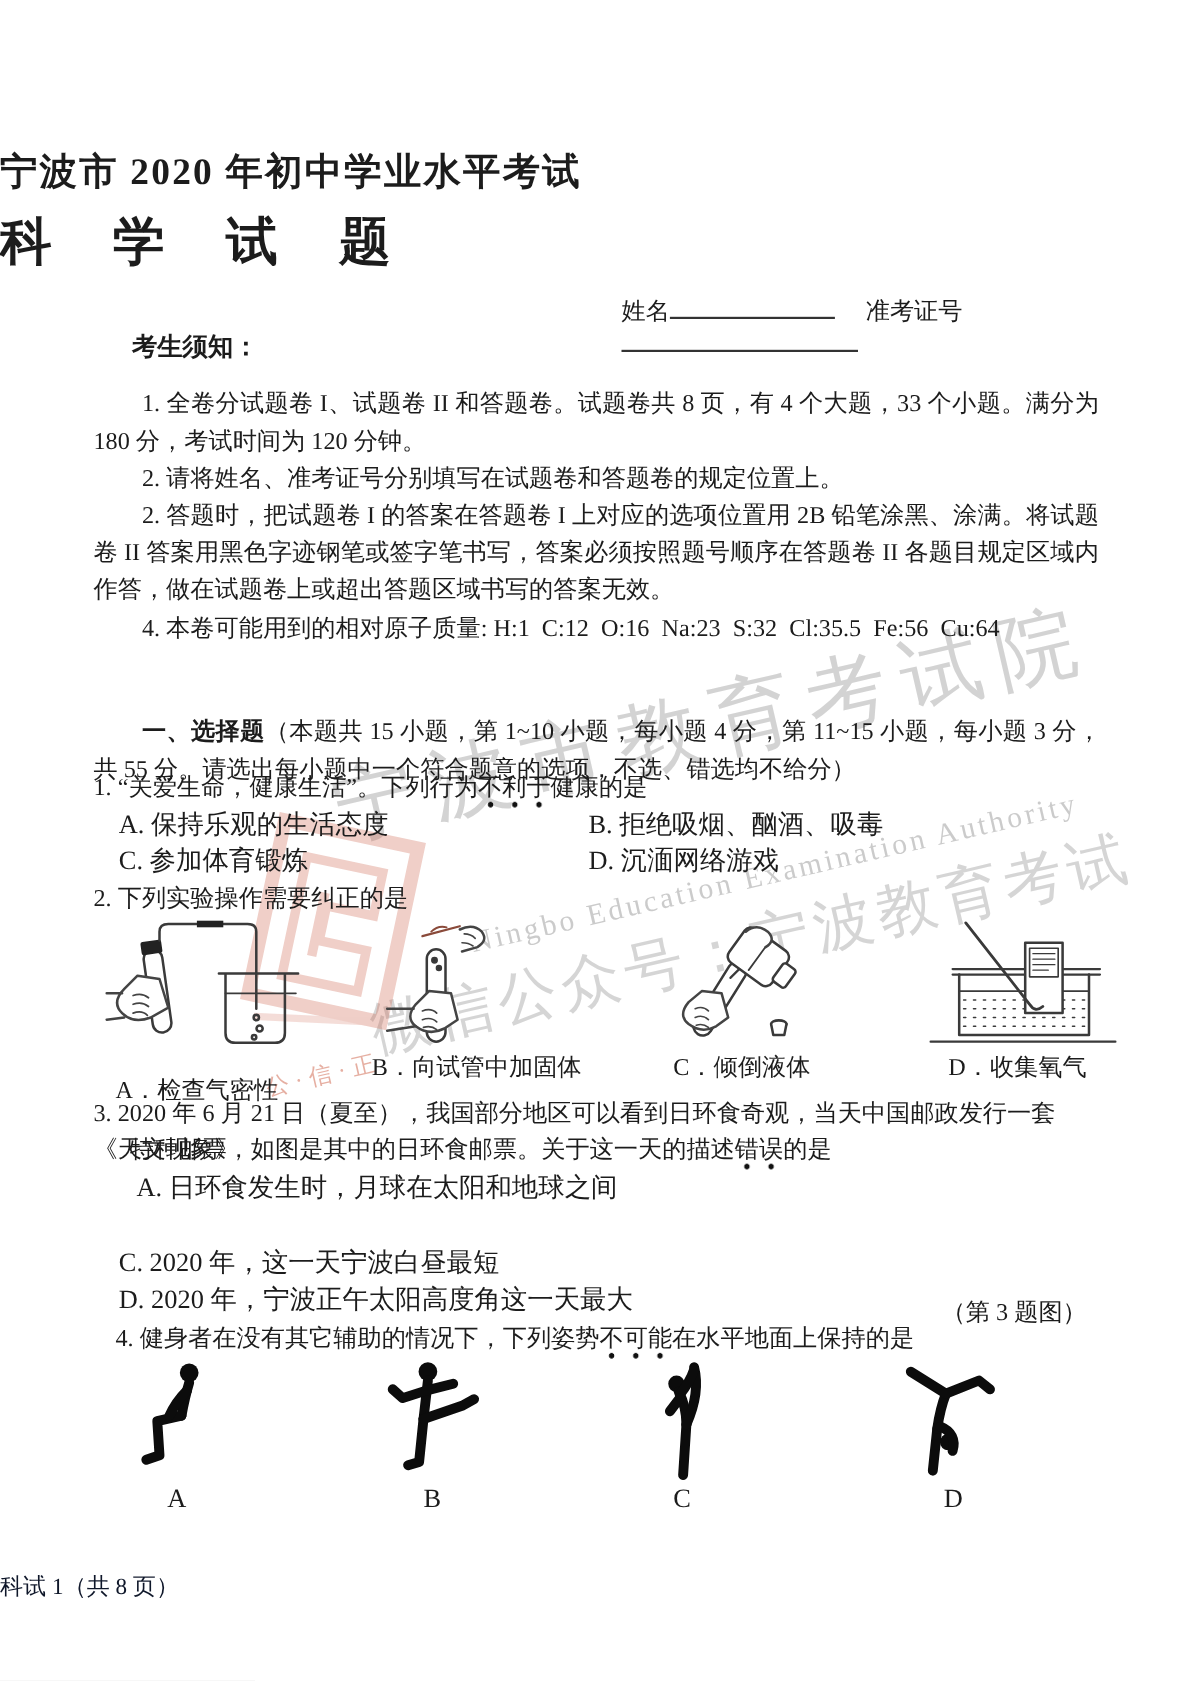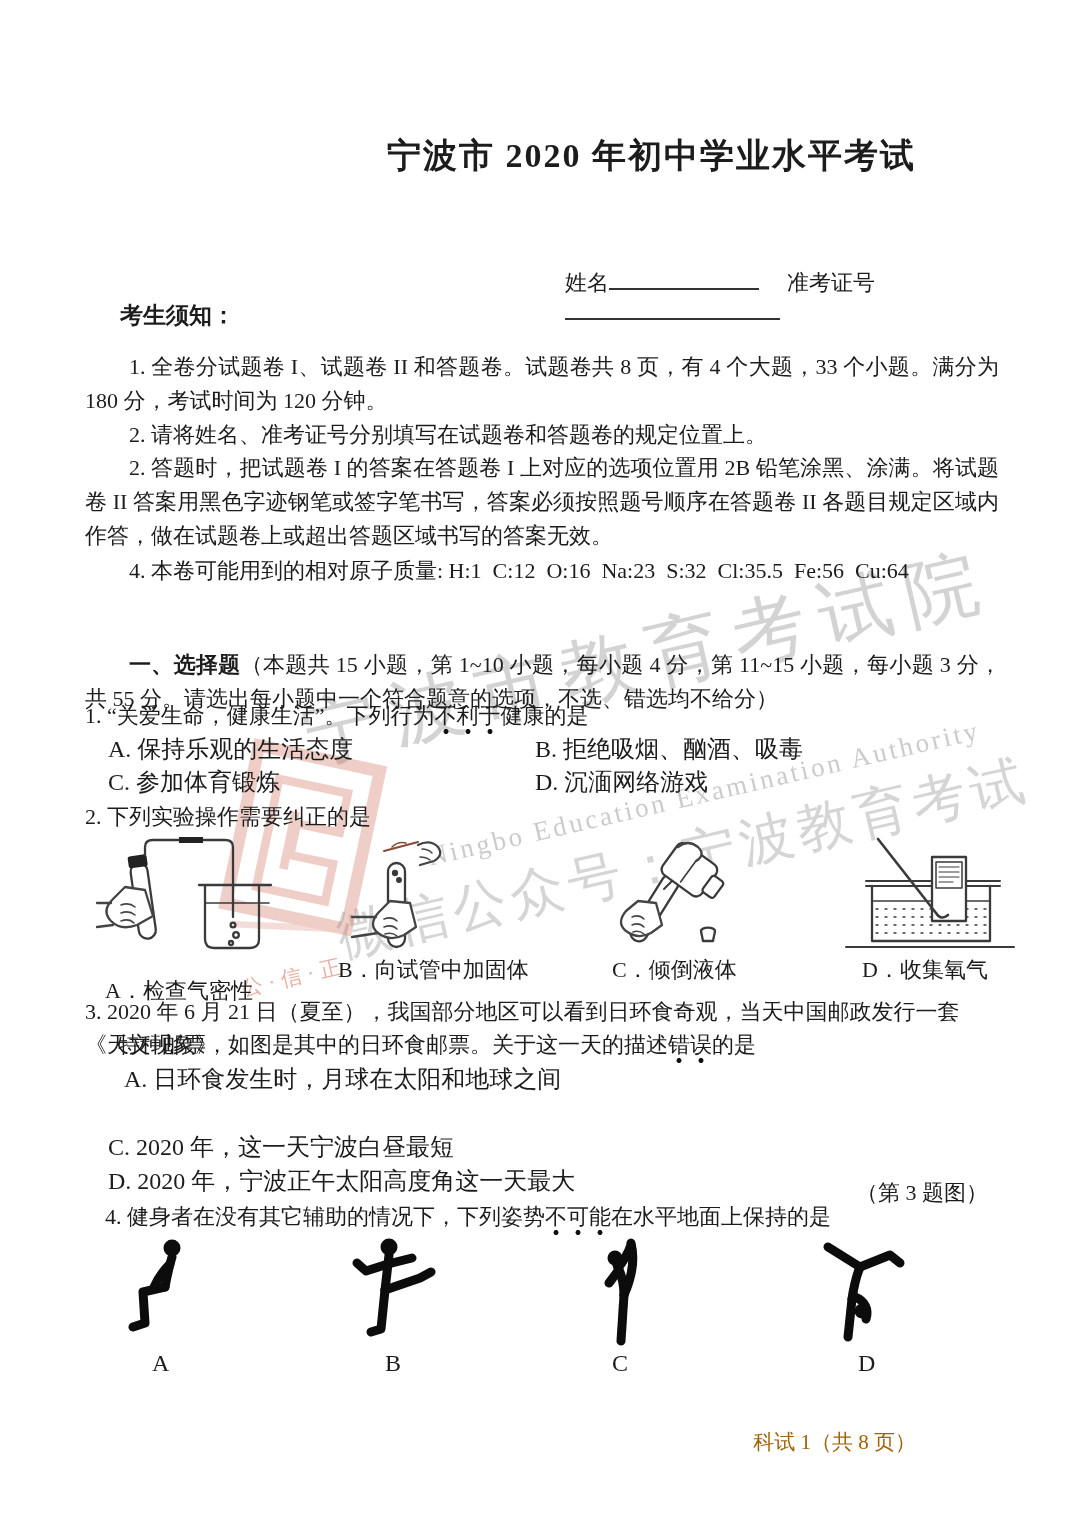--- a/index.html
+++ b/index.html
@@ -6,21 +6,21 @@
   .page{
     position:relative;
     width:1080px;height:1528px;
     margin:0 auto;
     background:#ffffff;
     font-family:"Liberation Serif","DejaVu Serif",serif;
     color:#1c1c1c;
     overflow:hidden;
   }
   .abs{position:absolute;}
-  .center{left:12px;width:904px;text-align:right;}
+  .center{left:0;width:904px;text-align:left;}
   .doc-title{top:133px;font-size:34px;font-weight:bold;letter-spacing:2px;}
   .doc-subtitle{top:188px;font-size:47px;font-weight:bold;letter-spacing:22px;}
   .name-row{top:268px;left:565px;font-size:22px;}
   .blank{display:inline-block;border-bottom:2px solid #333;height:20px;vertical-align:baseline;}
   .blank.w1{width:150px;}
   .blank.w2{width:215px;margin-right:0;}
   .gap{display:inline-block;width:28px;}
   .notice-head{top:300px;left:120px;font-size:23px;font-weight:bold;}
   .para{font-size:22px;line-height:34px;text-align:justify;margin-top:19px;}
   .indent{text-indent:2em;}
@@ -47,21 +47,21 @@
   .q3b{top:1097px;left:108px;}
   .q3c{top:1131px;left:108px;}
   .q3d{top:1165px;left:108px;}
   .stamp{top:1030px;left:852px;}
   .stamp-cap{top:1178px;left:832px;width:180px;text-align:center;font-size:22px;}
   .q4{top:1200px;left:85px;width:916px;margin-left:20px;}
   .fig{top:1237px;}
   .figA{left:128px;} .figB{left:345px;} .figC{left:588px;} .figD{left:808px;}
   .lab{top:1350px;font-size:24px;}
   .labA{left:152px;} .labB{left:385px;} .labC{left:612px;} .labD{left:858px;}
-  .footer{top:1428px;font-size:21px;color:#a16207;}
+  .footer{top:1428px;font-size:21px;color:#0f172a;}
   
   .emph{
     background-image:radial-gradient(circle, #111 2.2px, transparent 2.8px);
     background-size:1em 7px;
     background-repeat:repeat-x;
     background-position:left bottom;
     padding-bottom:7px;
     text-align:center;
   }
   
@@ -89,20 +89,21 @@
       <g transform="rotate(12 100 120)" stroke="#cf6a55" fill="none" opacity="0.32">
         <rect x="36" y="26" width="130" height="170" stroke-width="13"></rect>
         <path d="M64,56 h74 v42 h-46 v34 h46 v40 h-74 z" stroke-width="9"></path>
         <path d="M88,86 v62" stroke-width="9"></path>
         <path d="M46,216 l110,-18" stroke-width="7" opacity="0.7"></path>
       </g>
     </svg>
   </div>
 
   <div class="abs center doc-title">宁波市 2020 年初中学业水平考试</div>
+  <div class="abs center doc-subtitle">科 学 试 题</div>
 
   <div class="abs name-row">
     <span>姓名</span><span class="blank w1"></span><span class="gap"></span><span>准考证号</span><span class="blank w2"></span>
   </div>
 
   <div class="abs notice-head">考生须知：</div>
   <p class="abs para indent p1">1. 全卷分试题卷 I、试题卷 II 和答题卷。试题卷共 8 页，有 4 个大题，33 个小题。满分为 180 分，考试时间为 120 分钟。</p>
   <p class="abs para indent p2">2. 请将姓名、准考证号分别填写在试题卷和答题卷的规定位置上。</p>
   <p class="abs para indent p3">2. 答题时，把试题卷 I 的答案在答题卷 I 上对应的选项位置用 2B 铅笔涂黑、涂满。将试题卷 II 答案用黑色字迹钢笔或签字笔书写，答案必须按照题号顺序在答题卷 II 各题目规定区域内作答，做在试题卷上或超出答题区域书写的答案无效。</p>
   <p class="abs para indent p4">4. 本卷可能用到的相对原子质量: H:1  C:12  O:16  Na:23  S:32  Cl:35.5  Fe:56  Cu:64</p>

